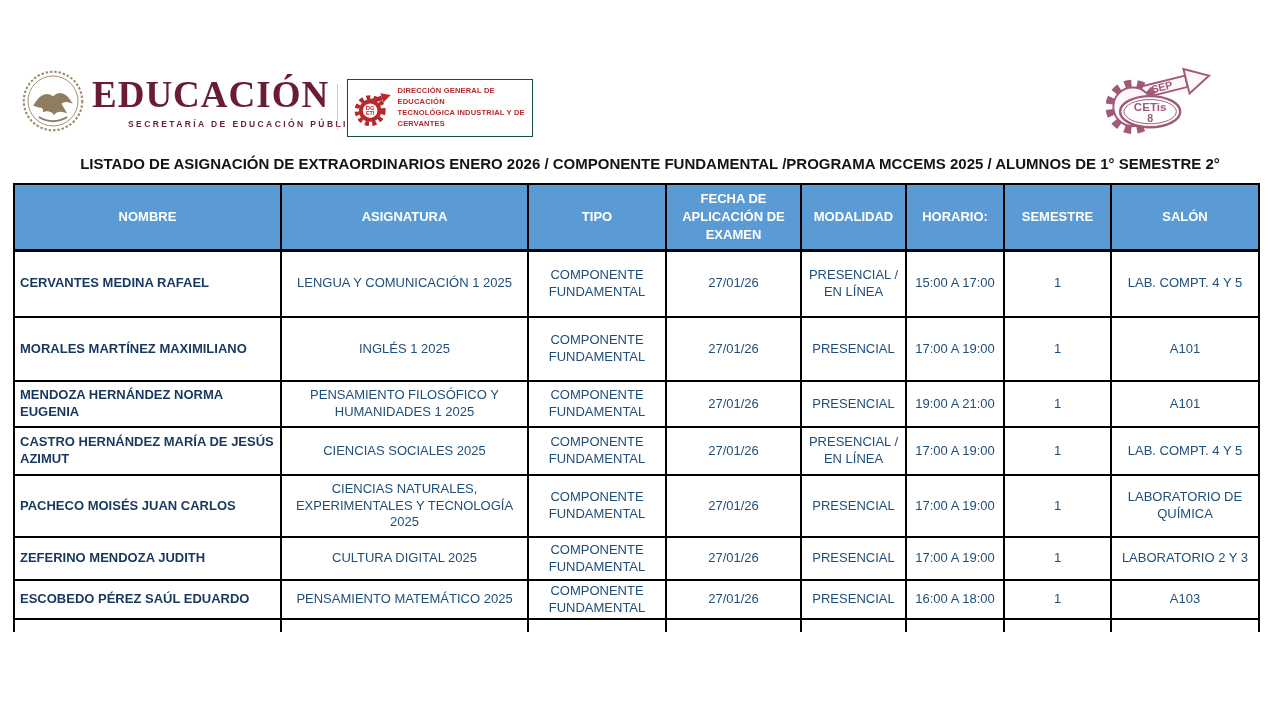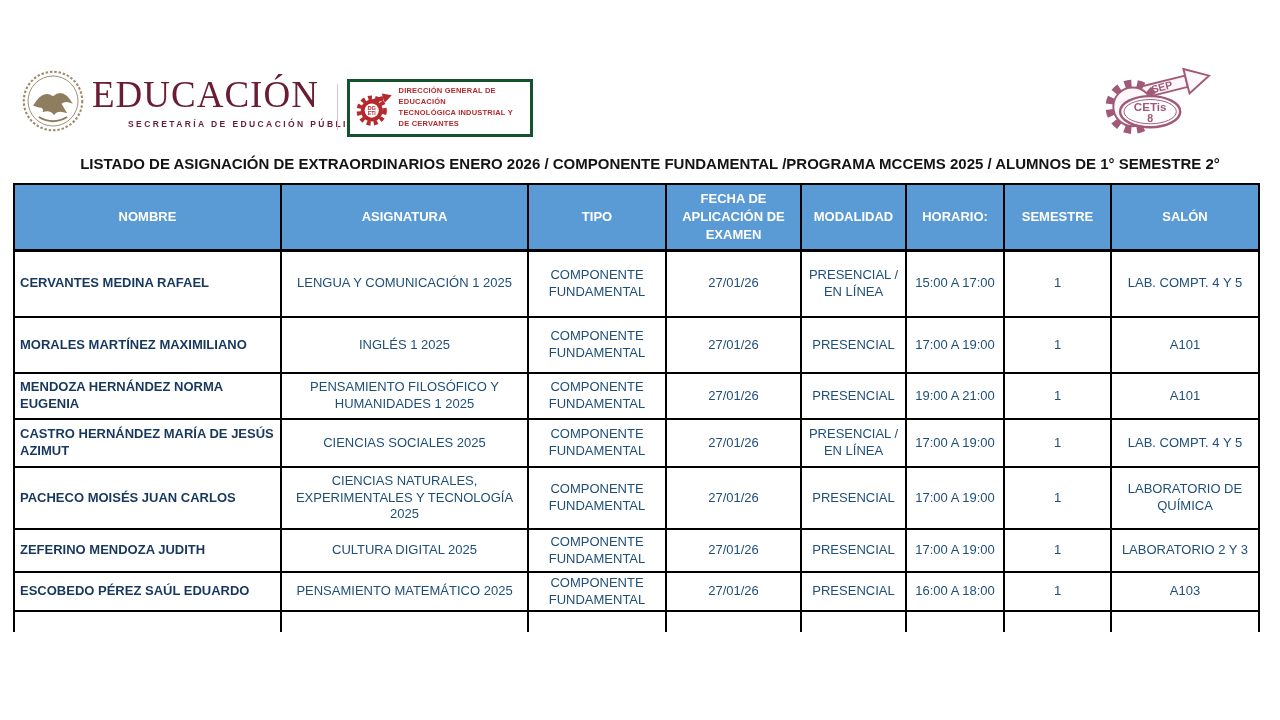--- a/index.html
+++ b/index.html
@@ -2,26 +2,26 @@
 <html><head>
 <meta charset="utf-8">
 <style>
   html,body{margin:0;padding:0;background:#ffffff;}
   .page{position:relative;width:1280px;height:720px;background:#ffffff;overflow:hidden;
         font-family:"Liberation Sans",sans-serif;}
 
   
   .seal{position:absolute;left:20px;top:68px;}
   .sep-text{position:absolute;left:92px;top:76px;}
-  .wordmark{font-family:"Liberation Serif",serif;font-weight:normal;font-size:37px;
+  .wordmark{font-family:"Liberation Serif",serif;font-weight:bold;font-size:37px;
             color:#691C32;letter-spacing:1px;line-height:1;}
   .subtitle{font-size:8.5px;font-weight:bold;letter-spacing:2.4px;color:#691C32;margin-top:6px;margin-left:36px;}
   .logo-divider{position:absolute;left:337px;top:84px;width:1px;height:46px;background:#dcc3cc;}
   .dgeti-block{position:absolute;left:347px;top:79px;width:186px;height:58px;
-               border:3px solid #14532d;display:flex;align-items:center;gap:5px;
+               border:1px solid #14532d;display:flex;align-items:center;gap:5px;
                padding:2px 5px;box-sizing:border-box;background:#fff;}
   .dgeti-caption{font-size:7.5px;font-weight:bold;color:#B5282D;line-height:1.45;letter-spacing:.2px;}
   .cetis-block{position:absolute;left:1092px;top:58px;}
 
   
   .title{position:absolute;left:10px;top:155px;width:1280px;text-align:center;
          font-size:15px;font-weight:bold;color:#141414;}
 
   
   .table-wrap{position:absolute;left:13px;top:183px;width:1247px;height:449px;overflow:hidden;}
@@ -117,21 +117,21 @@
           <tr style="height: 67px; padding-left: 10px;">
             <td class="name">CERVANTES MEDINA RAFAEL</td>
             <td>LENGUA Y COMUNICACIÓN 1 2025</td>
             <td>COMPONENTE FUNDAMENTAL</td>
             <td>27/01/26</td>
             <td>PRESENCIAL / EN LÍNEA</td>
             <td>15:00 A 17:00</td>
             <td>1</td>
             <td>LAB. COMPT. 4 Y 5</td>
           </tr>
-          <tr style="height: 56px;">
+          <tr style="height: 64px;">
             <td class="name">MORALES MARTÍNEZ MAXIMILIANO</td>
             <td>INGLÉS 1 2025</td>
             <td>COMPONENTE FUNDAMENTAL</td>
             <td>27/01/26</td>
             <td>PRESENCIAL</td>
             <td>17:00 A 19:00</td>
             <td>1</td>
             <td>A101</td>
           </tr>
           <tr style="height: 46px;">

